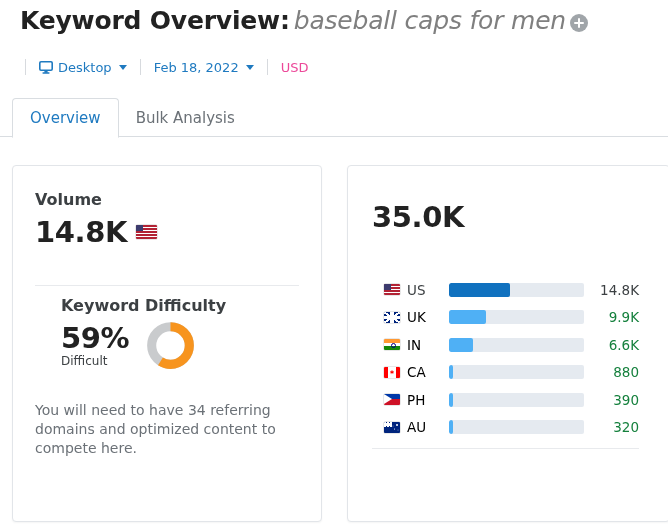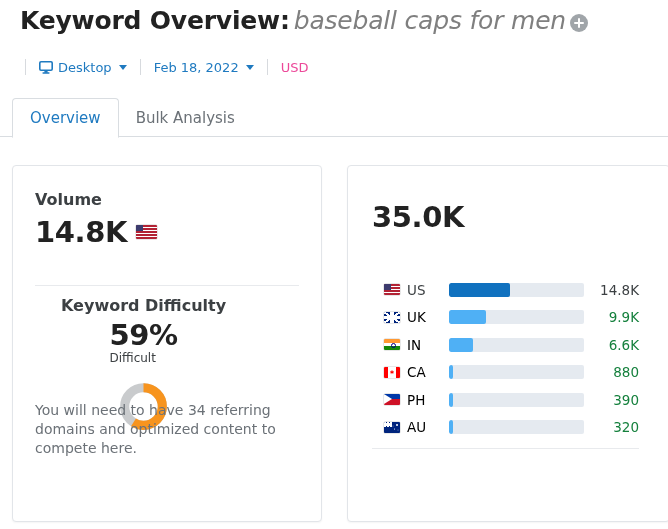--- a/index.html
+++ b/index.html
@@ -169,21 +169,21 @@
 
   
   .vol-block { position: absolute; left: 22px; top: 24px; }
   .vol-value-row { display: flex; align-items: center; gap: 9px; margin-top: 6px; }
   .vol-value-row .flag { width: 21px; height: 14px; }
   .hr-left {
     position: absolute; left: 22px; right: 22px; top: 119px;
     height: 1px; background: #e8eaed;
   }
   .kd-block { position: absolute; left: 22px; top: 130px; margin-left: 26px; }
-  .kd-row { display: flex; align-items: center; gap: 16px; margin-top: 5px; flex-direction: column; }
+  .kd-row { display: flex; align-items: center; gap: 16px; margin-top: 5px; }
   .kd-pct { font-size: 29px; font-weight: 700; color: #222222; letter-spacing: -0.4px; line-height: 1.05; }
   .kd-word { font-size: 12px; color: #3c4043; margin-top: 1px; }
   .kd-note {
     position: absolute; left: 22px; top: 235px; width: 248px;
     font-size: 14px; line-height: 19px; color: #6b7177;
   }
 
   
   .gv-block { position: absolute; left: 24px; top: 24px; }
   .gv-list { position: absolute; left: 24px; top: 110px; right: 20px; }

